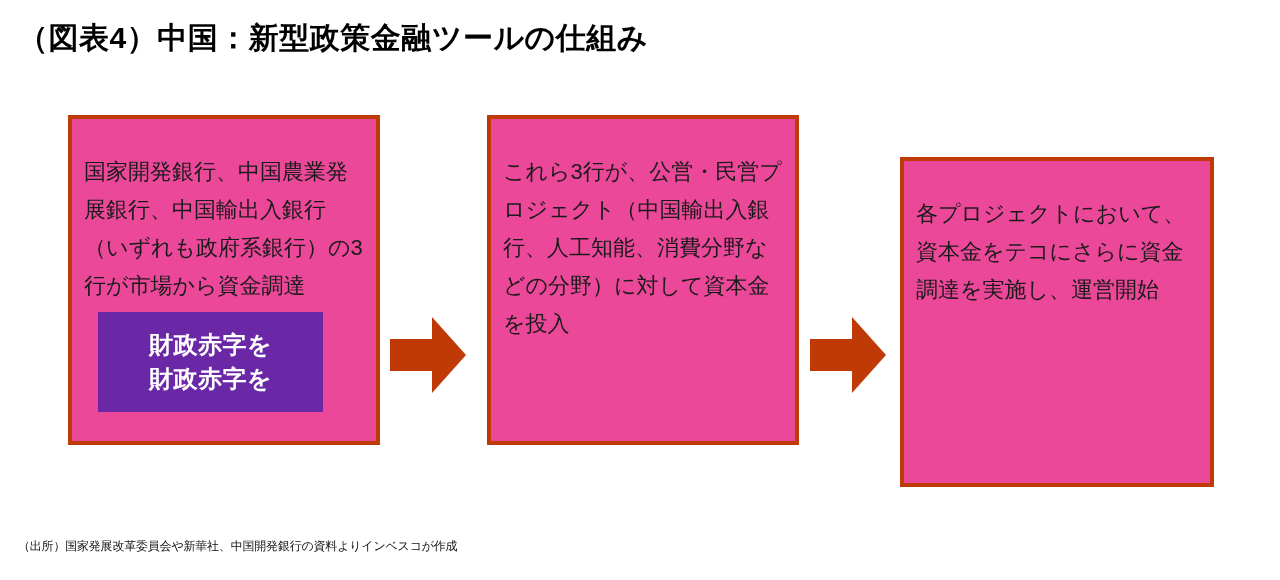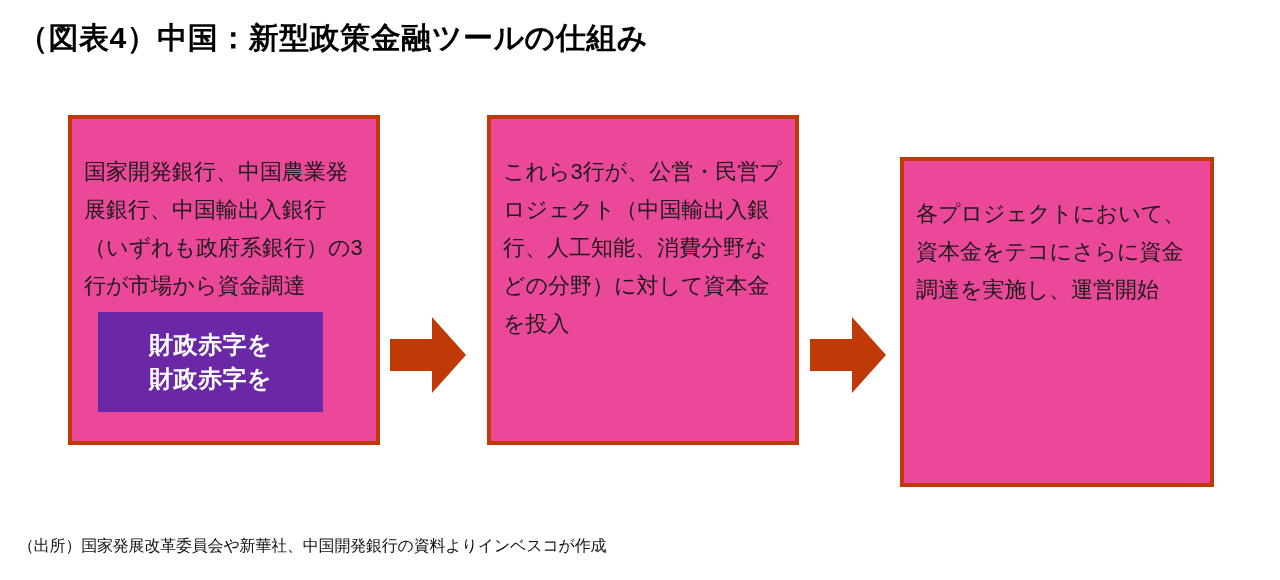--- a/index.html
+++ b/index.html
@@ -93,21 +93,21 @@
     font-size: 25px;
     line-height: 34px;
     color: #111111;
     white-space: nowrap;
     letter-spacing: -0.2px;
   }
   .source {
     position: absolute;
     left: 18px;
     top: 533px;
-    font-size: 16px;
+    font-size: 12px;
     line-height: 26px;
     color: #111111;
     white-space: nowrap;
     letter-spacing: -0.2px;
     text-align: right;
   }
 </style>
 </head>
 <body>
 

